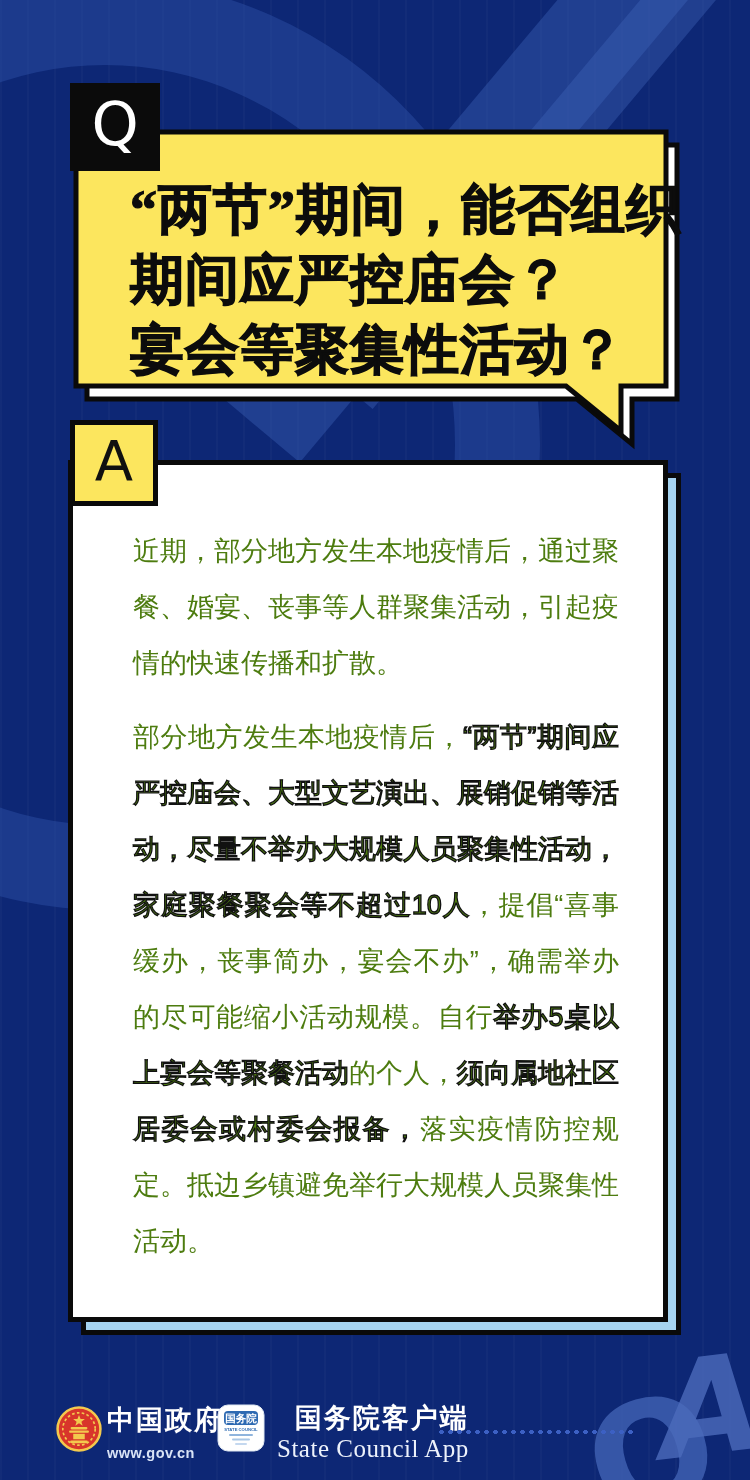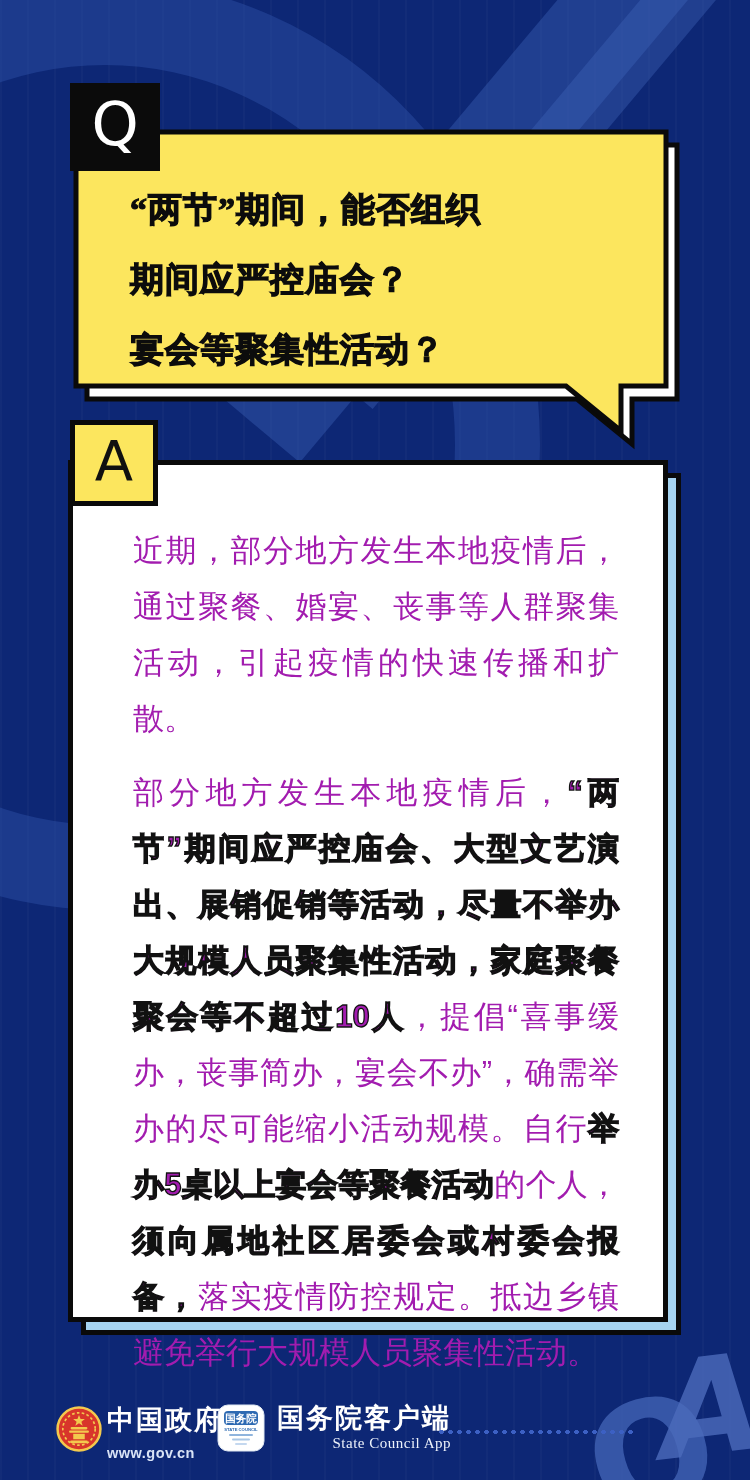--- a/index.html
+++ b/index.html
@@ -39,50 +39,50 @@
     position:absolute;left:70px;top:420px;width:78px;height:76px;background:#fce65e;
     border:5px solid #0a0a0a;z-index:5;display:flex;align-items:center;justify-content:center;
   }
   .a-badge .letter{
     color:#101010;font-family:"DejaVu Sans",sans-serif;font-size:56px;font-weight:400;line-height:1;
     padding-bottom:4px;
   }
   
   .question-text{position:absolute;left:130px;top:175px;width:530px;z-index:4;}
   .q-line{
-    font-family:"Liberation Serif",serif;font-weight:900;font-size:34px;line-height:70px;
+    font-family:"Liberation Serif",serif;font-weight:900;font-size:54px;line-height:70px;
     color:#0c0c0c;-webkit-text-stroke:1.2px #0c0c0c;letter-spacing:1px;white-space:nowrap;
   }
   
   .card-shadow{
     position:absolute;left:81px;top:473px;width:590px;height:852px;
     background:#a6d4f0;border:5px solid #0a0a0a;z-index:1;
   }
   .card{
     position:absolute;left:68px;top:460px;width:590px;height:852px;
     background:#ffffff;border:5px solid #0a0a0a;z-index:3;
   }
   .card-content{padding:58px 44px 0 60px;}
   .card-content p{
-    margin:0 0 18px 0;font-size:31px;line-height:56px;color:#a21caf;
+    margin:0 0 18px 0;font-size:27px;line-height:56px;color:#4d7c0f;
     text-align:justify;text-align-last:left;
   }
-  .seg-b{font-weight:700;-webkit-text-stroke:1.3px #111111;}
+  .seg-b{font-weight:400;-webkit-text-stroke:1.3px #111111;}
   
   .footer{position:absolute;left:0;top:1398px;width:750px;height:70px;z-index:2;}
   .emblem{position:absolute;left:56px;top:8px;}
   .gov-text{position:absolute;left:107px;top:7px;}
   .logo-title{
     color:#ffffff;font-size:27px;font-weight:700;letter-spacing:2px;line-height:30px;white-space:nowrap;
   }
   .gov-url{color:#d9e3f6;font-size:14.5px;font-weight:600;letter-spacing:0.5px;margin-top:10px;}
   .app-icon{position:absolute;left:217px;top:6px;}
   .app-text{position:absolute;left:277px;top:5px;text-align:right;}
   .app-sub{
-    color:#edf2fb;font-family:"Liberation Serif",serif;font-size:15px;letter-spacing:0.5px;margin-top:2px;
+    color:#edf2fb;font-family:"Liberation Serif",serif;font-size:25px;letter-spacing:0.5px;margin-top:2px;
   }
   .dots{
     position:absolute;left:437px;top:31px;width:196px;height:6px;
     background-image:radial-gradient(circle, #3c60c3 2.1px, rgba(0,0,0,0) 2.4px);
     background-size:9px 6px;background-repeat:repeat-x;
   }
   
   .wm-qa{
     position:absolute;right:-22px;bottom:-42px;z-index:1;transform:rotate(-16deg);
     pointer-events:none;white-space:nowrap;

